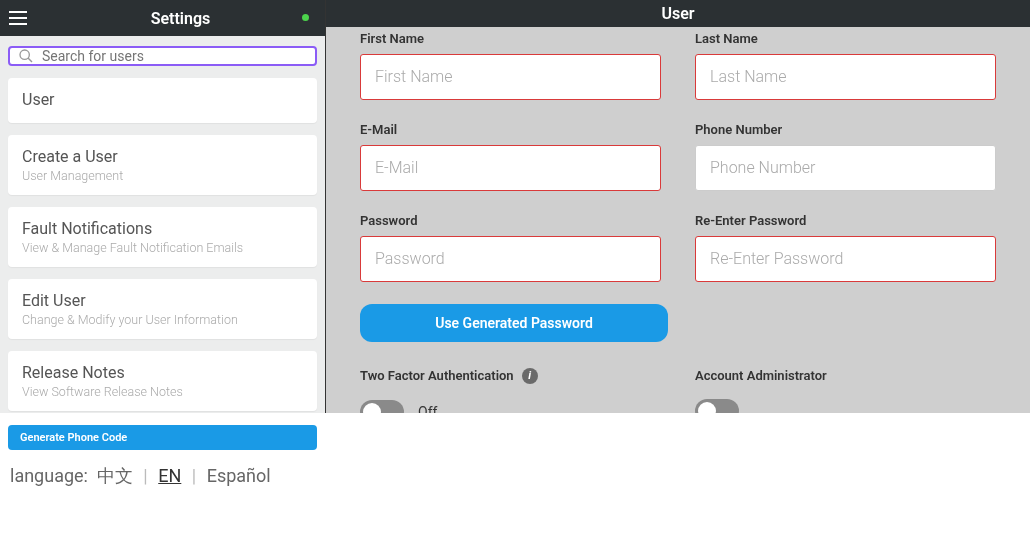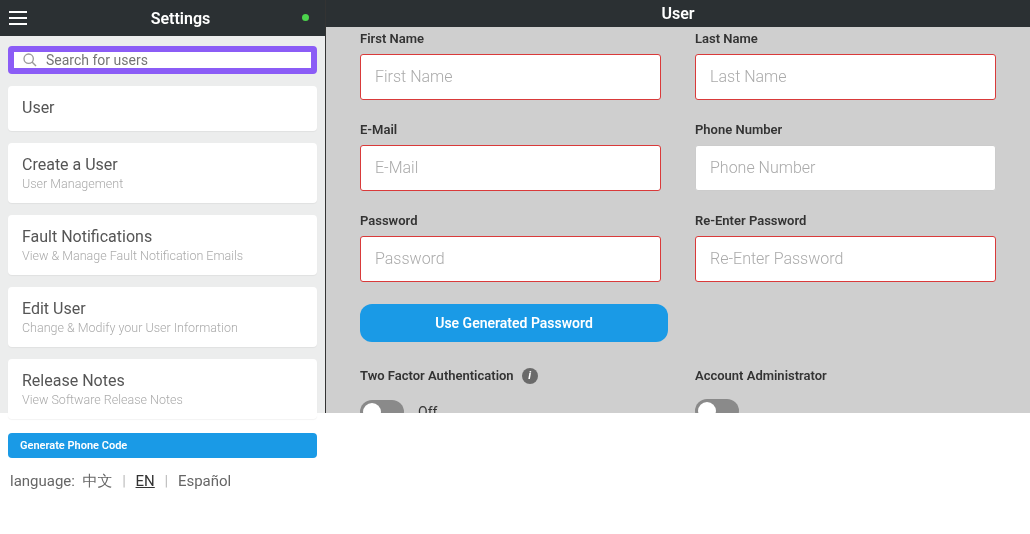--- a/index.html
+++ b/index.html
@@ -7,28 +7,28 @@
 .app{display:flex;height:413px;width:1030px}
 .sidebar{width:326px;background:#eceded;display:flex;flex-direction:column;border-right:1px solid #333}
 .header{height:36px;background:#2b3033;display:flex;align-items:center;position:relative;color:#fff}
 .hamburger{width:36px;height:36px;display:flex;flex-direction:column;justify-content:center;align-items:center;gap:4px;cursor:pointer}
 .hamburger span{display:block;width:18px;height:2px;background:#fff}
 .sidebar .title{flex:1;text-align:center;font-weight:600;font-size:16px}
 .dot{width:7px;height:7px;border-radius:50%;background:#4cd34c;position:absolute;right:16px;top:14px}
 .main{flex:1;background:#cfcfcf;display:flex;flex-direction:column}
 .main .header{justify-content:center}
 .main .title{flex:0;font-weight:600;font-size:16px}
-.search{margin:10px 8px 6px;background:#fff;border:6px solid #8b5cf6;border-radius:4px;height:34px;display:flex;align-items:center;padding:0 8px;color:#888}
+.search{margin:10px 8px 6px;background:#fff;border:2px solid #8b5cf6;border-radius:4px;height:34px;display:flex;align-items:center;padding:0 8px;color:#888}
 .search svg{width:16px;height:16px;margin-right:8px;flex:none}
 .search input{border:none;outline:none;flex:1;font-size:14px;color:#444;background:transparent}
 .card{background:#fff;margin:6px 8px;border-radius:4px;padding:12px 14px;cursor:pointer;box-shadow:0 1px 1px rgba(0,0,0,0.05)}
 .card .ct{font-size:16px;color:#555;margin-bottom:2px}
 .card .cs{font-size:12.5px;color:#aaa;font-weight:300}
 .pill-btn{display:inline-block;margin:8px 8px 6px;background:#1a9ae6;color:#fff;font-size:11px;font-weight:600;padding:6px 12px;border-radius:4px;cursor:pointer}
-.lang{margin:8px 10px;font-size:15px;color:#666}
+.lang{margin:8px 10px;font-size:18px;color:#666}
 .lang .sel{text-decoration:underline;color:#333}
 .lang .sep{margin:0 6px;color:#bbb}
 .form{padding:4px 34px 18px;overflow:auto}
 .row{display:flex;gap:34px;margin-bottom:22px}
 .col{flex:1;display:flex;flex-direction:column}
 .lbl{font-size:13px;font-weight:600;color:#333;margin-bottom:8px;display:flex;align-items:center;gap:8px}
 .inp{height:46px;border:1px solid #ccc;border-radius:3px;background:#fff;padding:0 14px;font-size:16px;color:#444;outline:none}
 .inp::placeholder{color:#aaa;font-weight:300}
 .inp.err{border-color:#d93a3a}
 .btn{height:38px;background:#1a9ae6;color:#fff;border:none;border-radius:12px;font-size:14px;font-weight:600;cursor:pointer;display:flex;align-items:center;justify-content:center}

